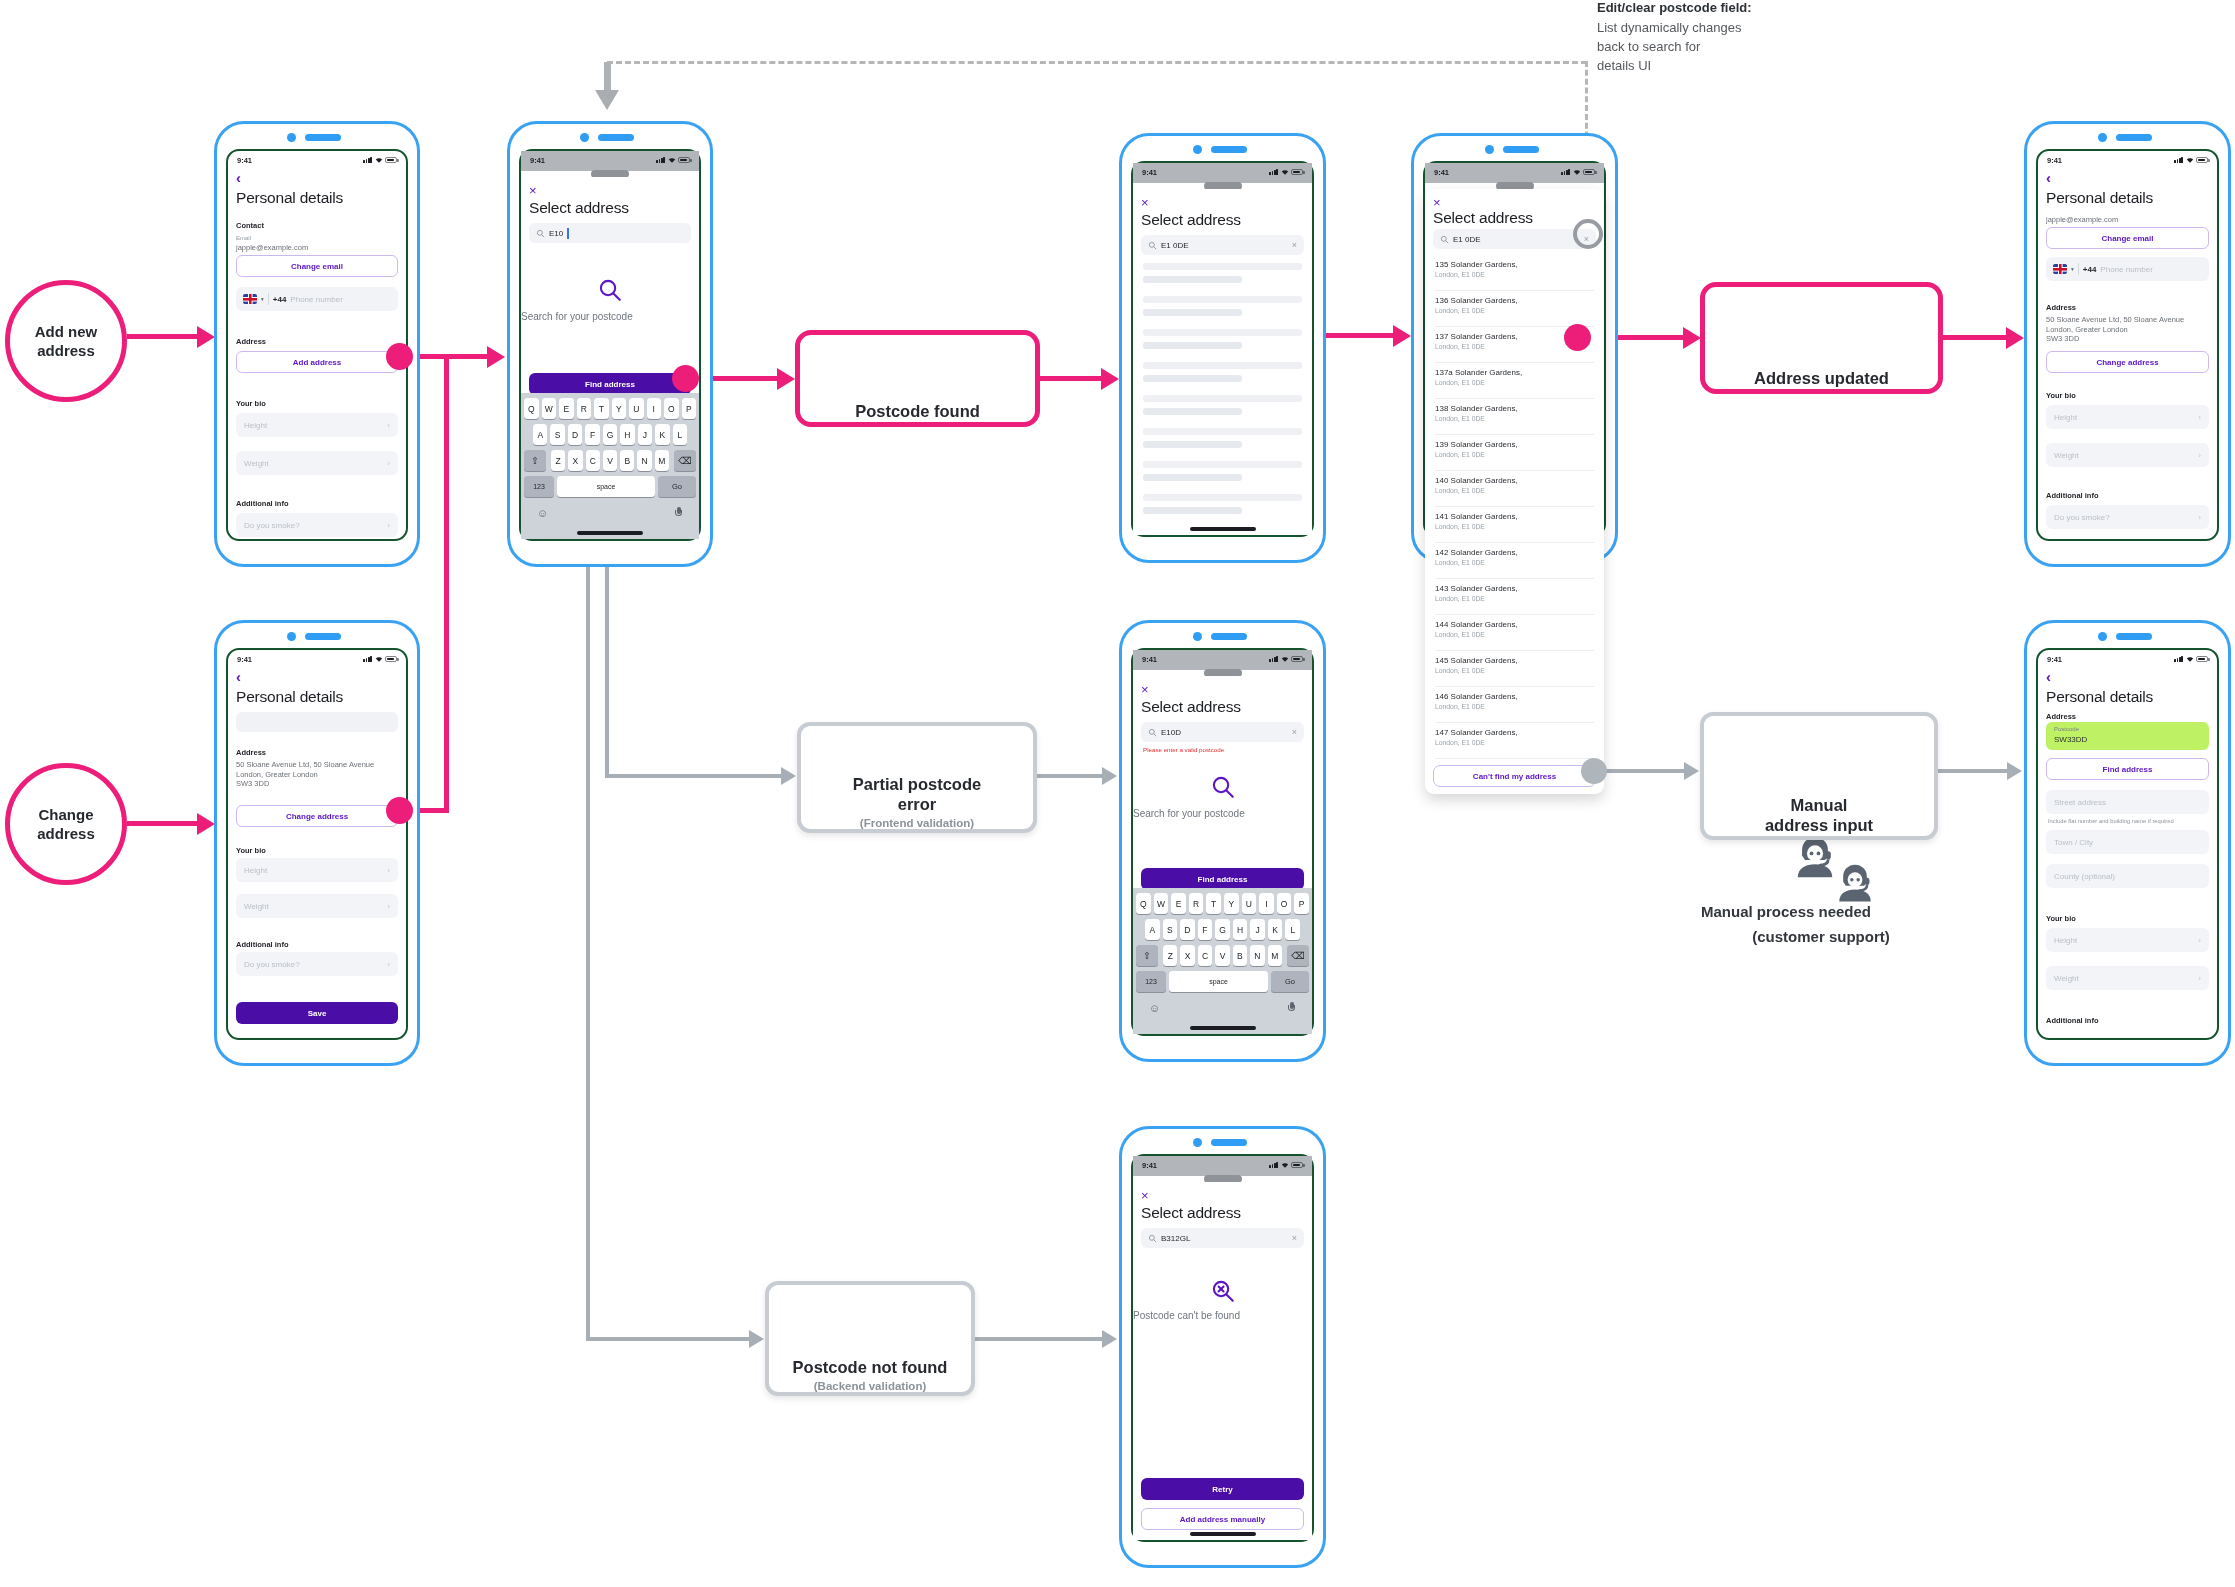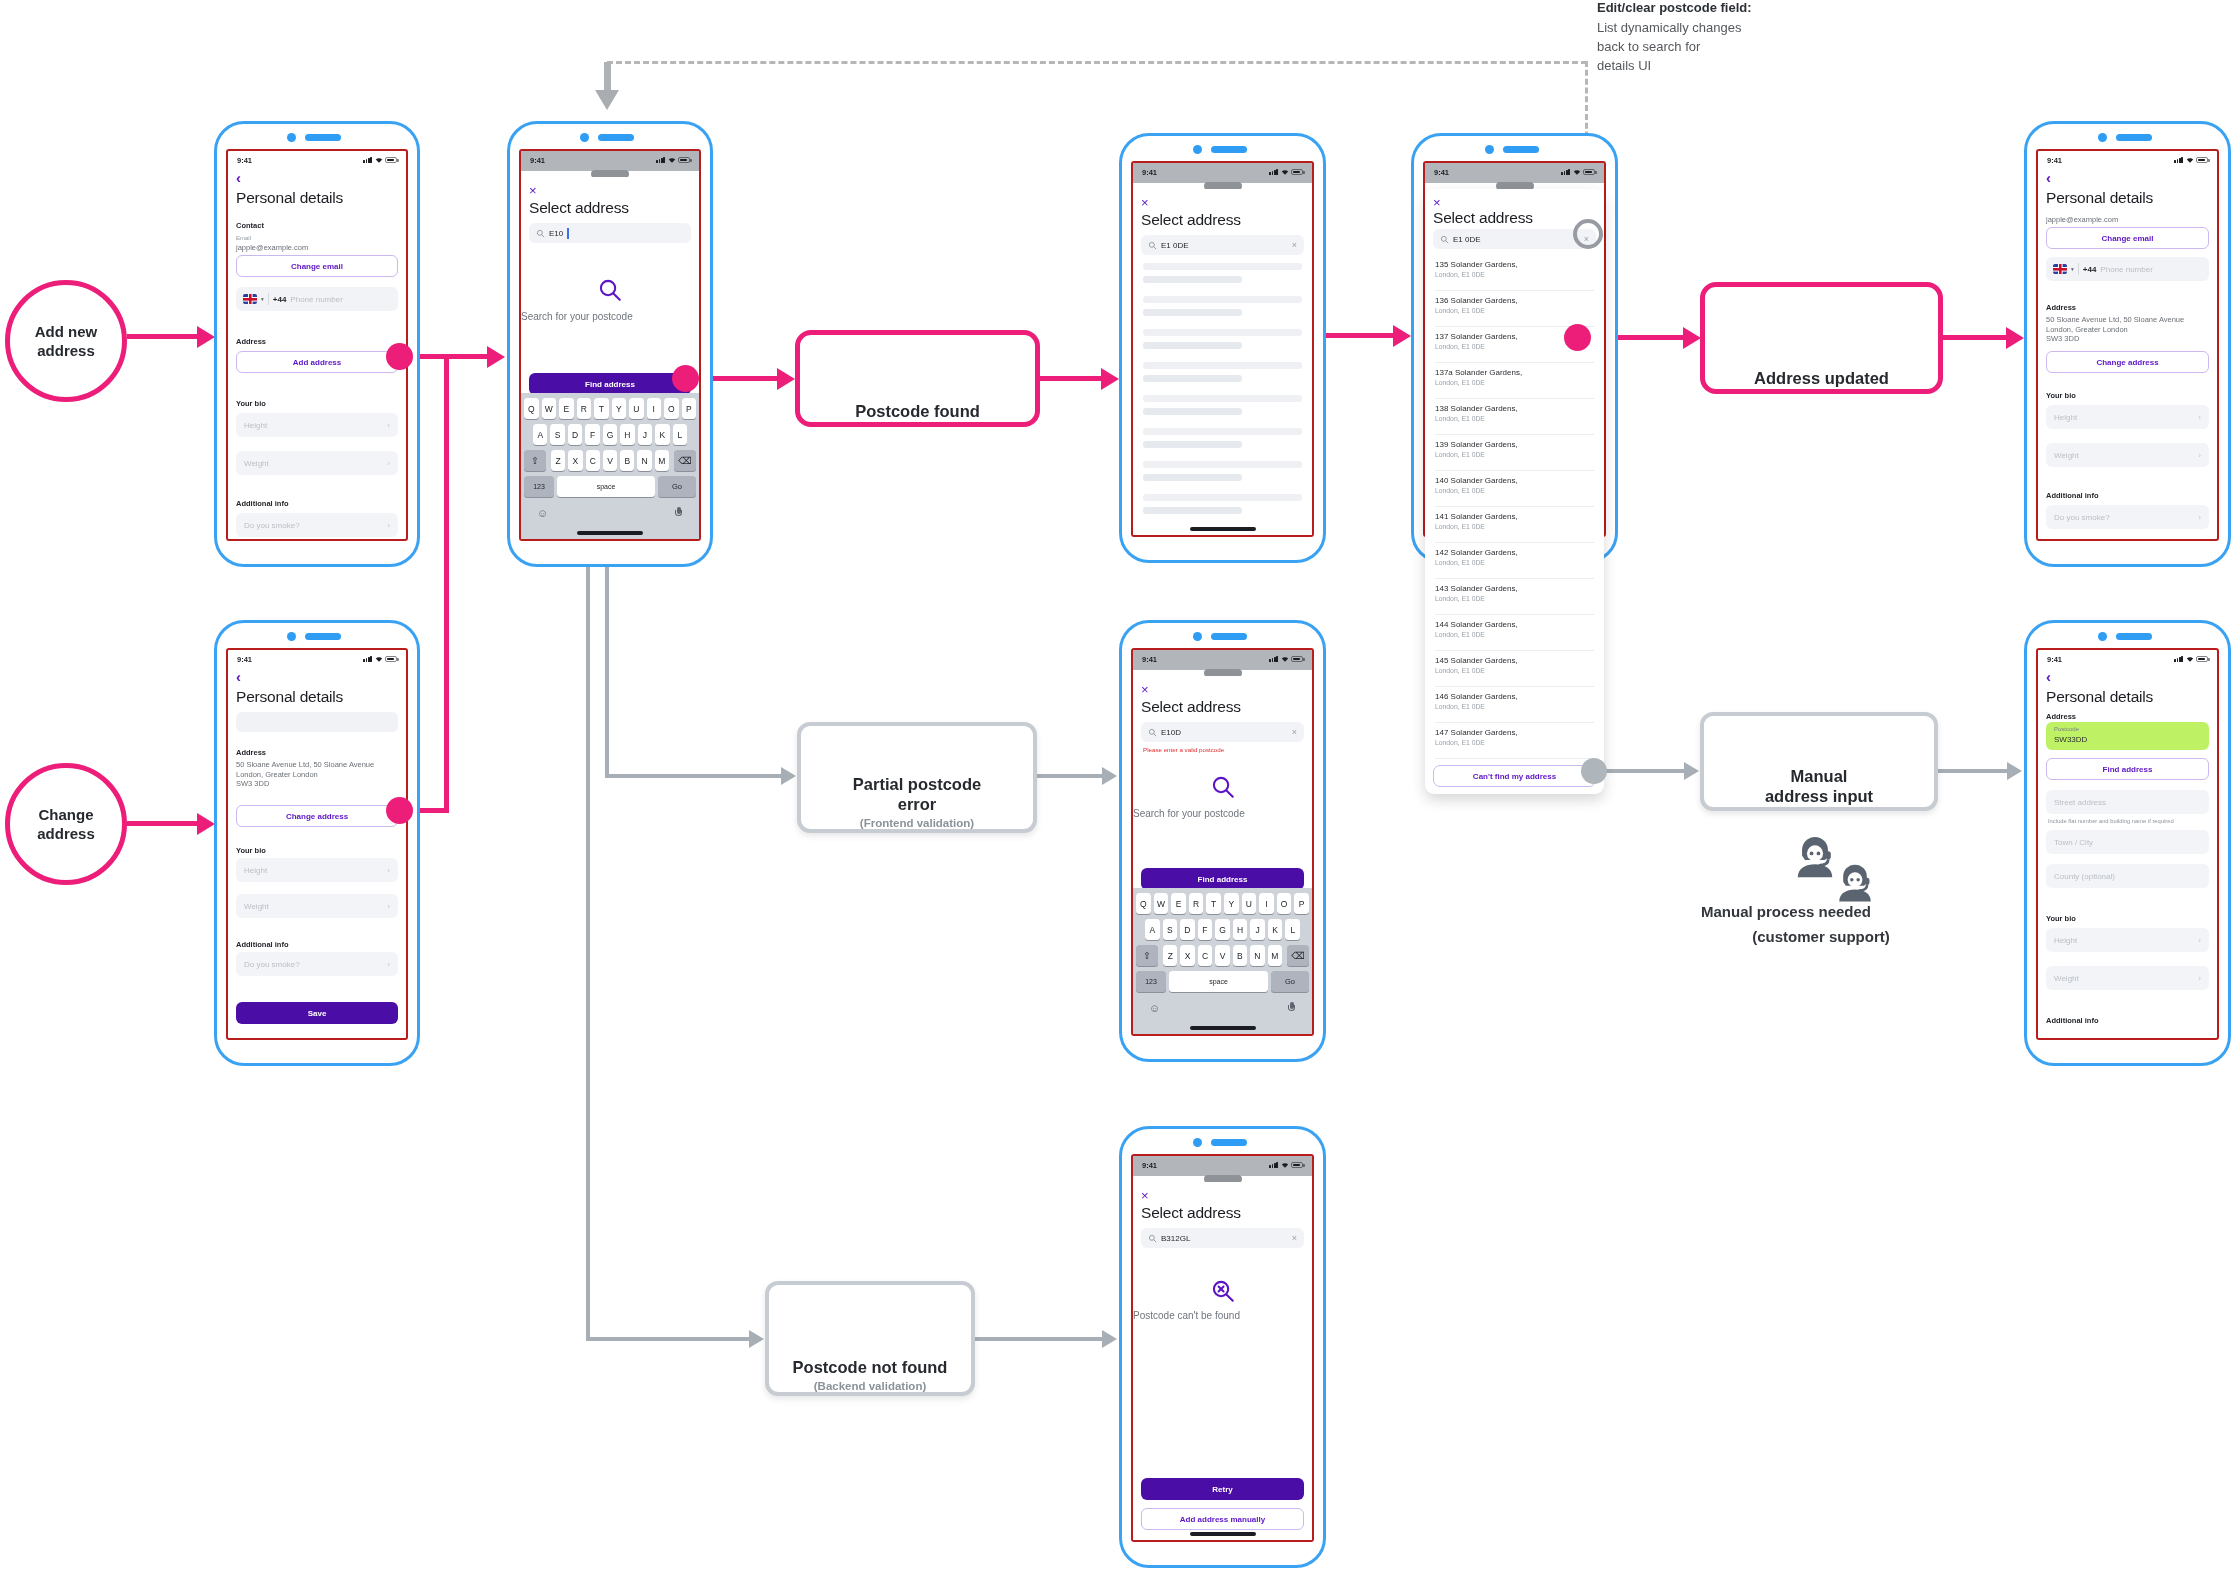--- a/index.html
+++ b/index.html
@@ -4,21 +4,21 @@
 <style>
   html,body{margin:0;padding:0;background:#fff}
   .canvas{position:relative;width:2235px;height:1587px;background:#fff;overflow:hidden;
           font-family:"Liberation Sans",sans-serif;-webkit-font-smoothing:antialiased}
   .abs{position:absolute}
 
   
   .phone{position:absolute;background:#fff;border:3px solid #3aa2f3;border-radius:30px;box-sizing:border-box}
   .cam{position:absolute;top:9px;left:50%;margin-left:-30px;width:9px;height:9px;border-radius:50%;background:#2f9df3}
   .spk{position:absolute;top:10px;left:50%;margin-left:-12px;width:36px;height:7px;border-radius:4px;background:#2f9df3}
-  .screen{position:absolute;left:9px;right:9px;top:25px;bottom:23px;border:2px solid #b91c1c;border-radius:3px;background:#fff;box-sizing:border-box}
+  .screen{position:absolute;left:9px;right:9px;top:25px;bottom:23px;border:2px solid #14532d;border-radius:13px;background:#fff;box-sizing:border-box}
 
   
   .sb{position:absolute;top:3px;left:0;right:0;height:12px;display:flex;align-items:center;padding:0 9px;z-index:3}
   .sbt{font-size:7.5px;font-weight:700;color:#1b1d22}
   .sbi{margin-left:auto;display:flex;align-items:center;gap:2.5px}
   .sig{display:flex;align-items:flex-end;gap:.8px}
   .sig i{display:block;width:1.6px;background:#1b1d22;border-radius:.5px}
   .sig i:nth-child(1){height:2.8px}.sig i:nth-child(2){height:4px}
   .sig i:nth-child(3){height:5.2px}.sig i:nth-child(4){height:6.4px}
   .wifi{width:8px;height:6px;fill:#1b1d22}
@@ -215,21 +215,21 @@
   </div>
   <div class="fbox gray" style="left:797px;top:722px;width:240px;height:111px">
     <div class="fb-main">Partial postcode</div>
     <div class="fb-main">error</div>
     <div class="fb-sub">(Frontend validation)</div>
   </div>
   <div class="fbox gray" style="left:765px;top:1281px;width:210px;height:115px">
     <div class="fb-main">Postcode not found</div>
     <div class="fb-sub">(Backend validation)</div>
   </div>
-  <div class="fbox gray" style="left:1700px;top:712px;width:238px;height:99px">
+  <div class="fbox gray" style="left:1700px;top:712px;width:238px;height:128px">
     <div class="fb-main">Manual</div>
     <div class="fb-main">address input</div>
   </div>
 
   <svg class="agent" style="left:1792px;top:834px;width:46px;height:46px" viewBox="0 0 32 32">
     <path d="M16 2a9 9 0 0 0-9 9v4l2 3h14l2-3v-4a9 9 0 0 0-9-9z"></path>
     <circle cx="16" cy="13.5" r="5.6" fill="#fff"></circle>
     <circle cx="13.6" cy="13.5" r="1.3"></circle>
       <circle cx="18.4" cy="13.5" r="1.3"></circle>
     <path d="M4 30c0-6 5.4-9 12-9s12 3 12 9z"></path>

